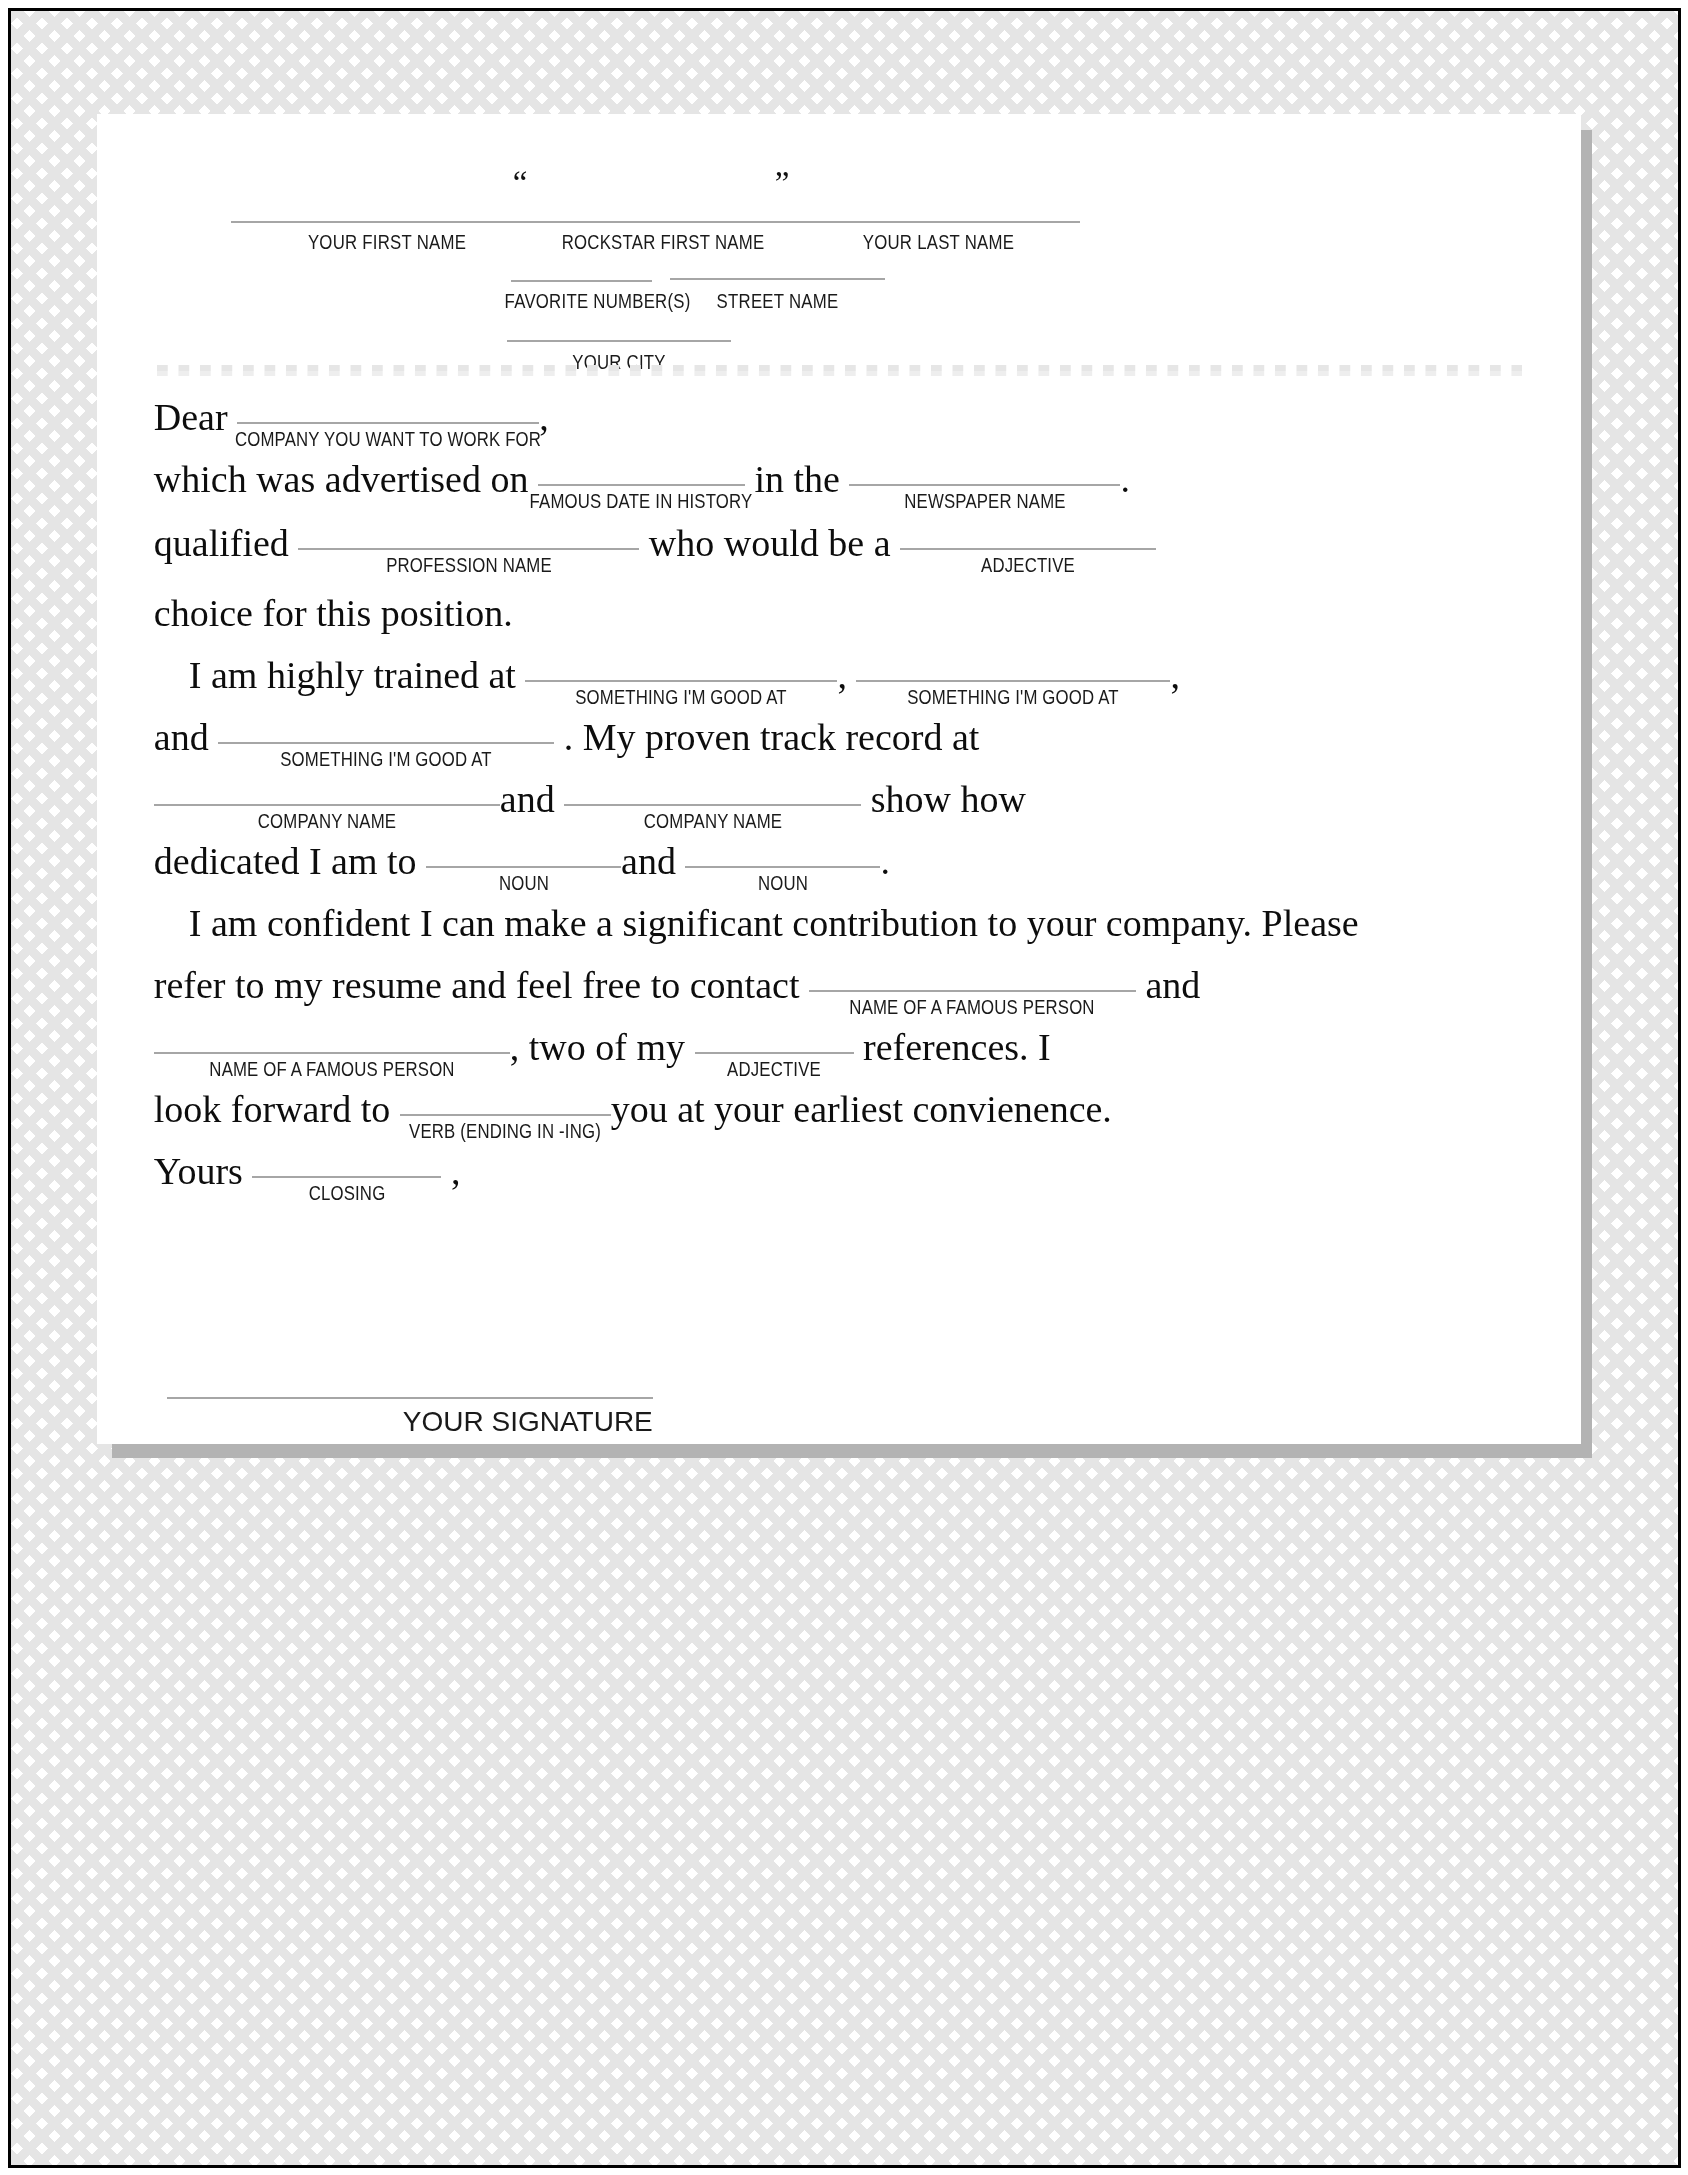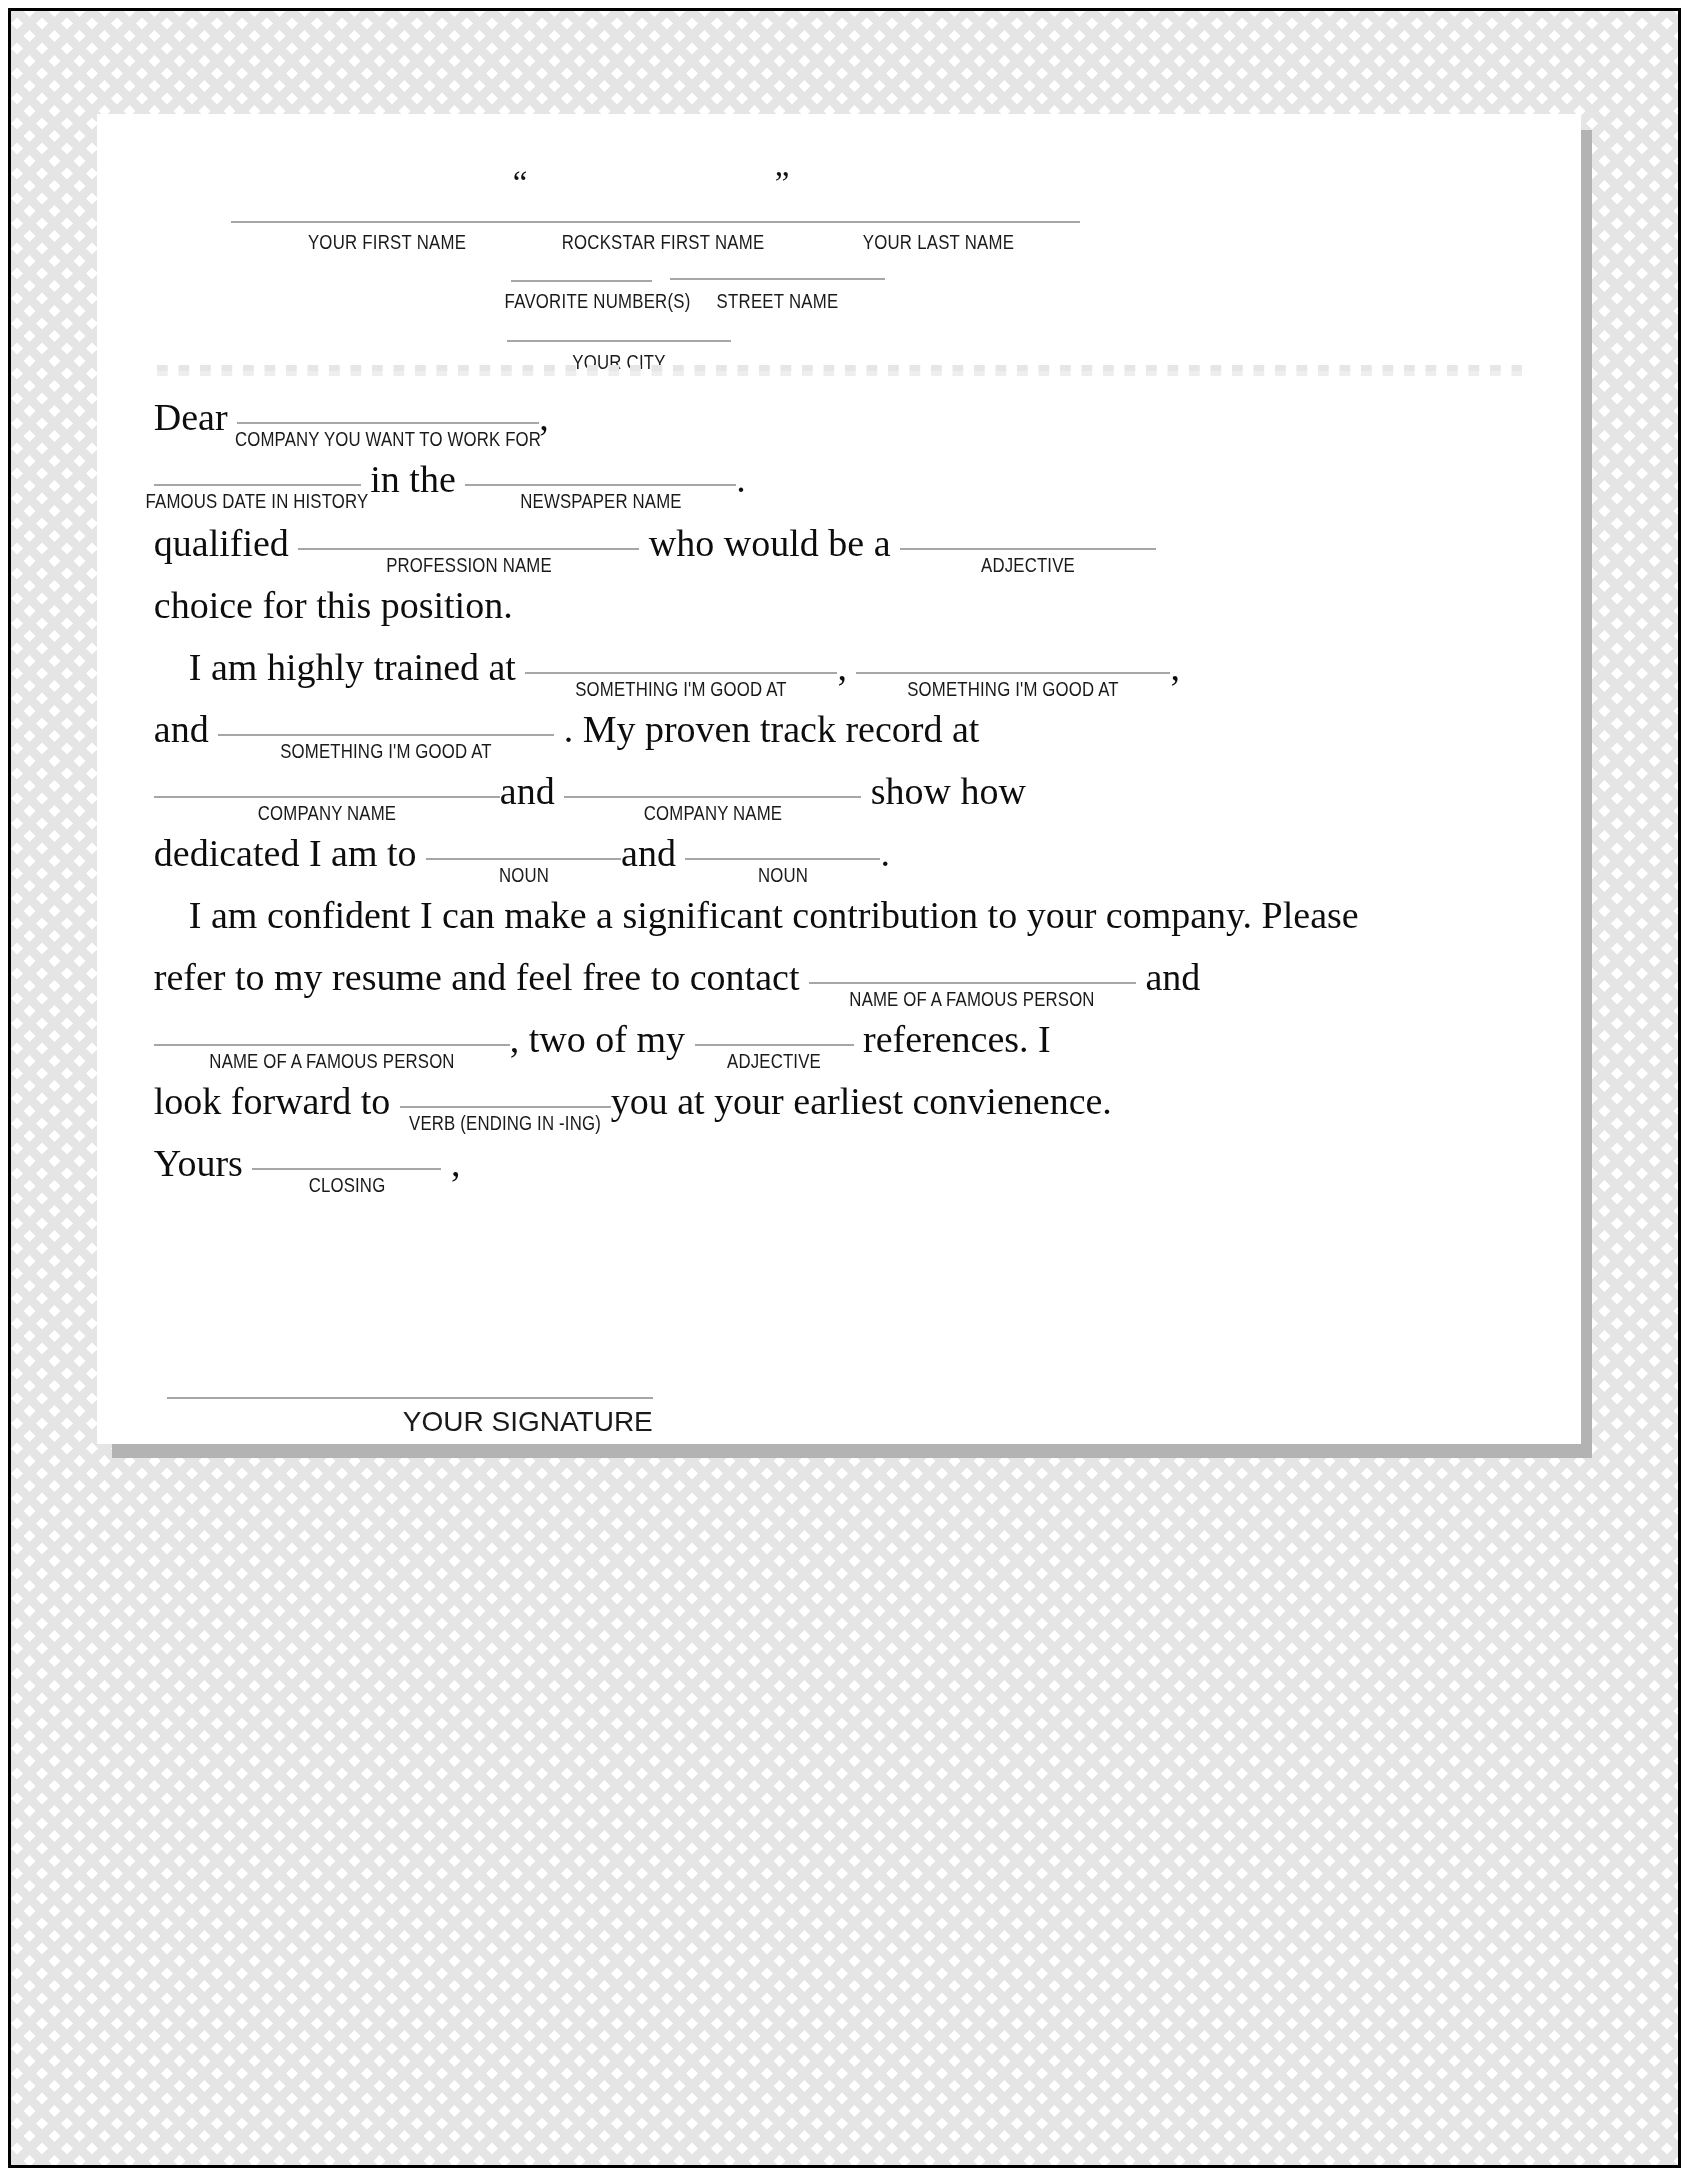--- a/index.html
+++ b/index.html
@@ -219,20 +219,21 @@
         <div class="ln">
           <span class="txt">Dear</span>
           <span class="blank" style="width:302px;">
             <span class="bar"></span>
             <span class="cap">COMPANY YOU WANT TO WORK FOR</span>
           </span><span class="txt">,</span>
         </div>
 
 
         <div class="ln" style="height:64px;">
+          <span class="txt">which was advertised on</span>
           <span class="blank" style="width:207px;">
             <span class="bar"></span>
             <span class="cap">FAMOUS DATE IN HISTORY</span>
           </span>
           <span class="txt">in the</span>
           <span class="blank" style="width:271px;margin-top:8px;">
             <span class="bar"></span>
             <span class="cap">NEWSPAPER NAME</span>
           </span><span class="txt">.</span>
         </div>
@@ -244,21 +245,21 @@
             <span class="bar"></span>
             <span class="cap">PROFESSION NAME</span>
           </span>
           <span class="txt">who would be a</span>
           <span class="blank" style="width:256px;">
             <span class="bar"></span>
             <span class="cap">ADJECTIVE</span>
           </span>
         </div>
 
-        <div class="ln" style="height:62px;">
+        <div class="ln" style="height:62px;margin-top:8px;">
           <span class="txt">choice for this position.</span>
         </div>
 
         <div class="ln" style="height:62px; padding-left:35px;">
           <span class="txt">I am highly trained at</span>
           <span class="blank" style="width:312px;">
             <span class="bar"></span>
             <span class="cap">SOMETHING I'M GOOD AT</span>
           </span><span class="txt">,</span>
           <span class="blank" style="width:314px;">

